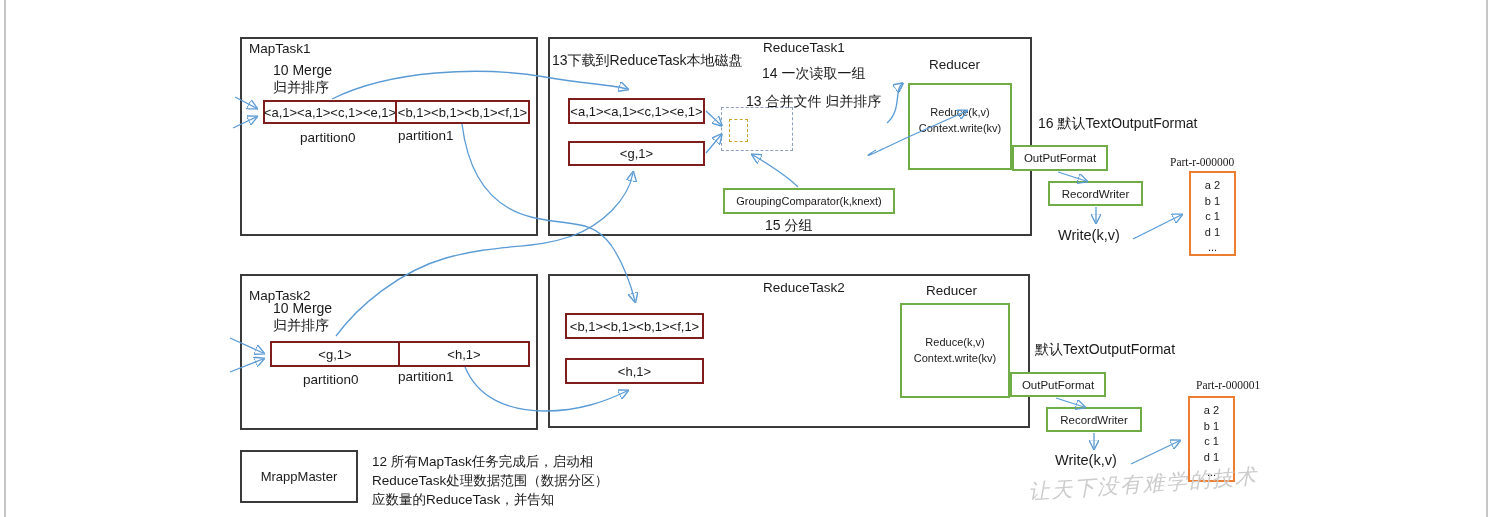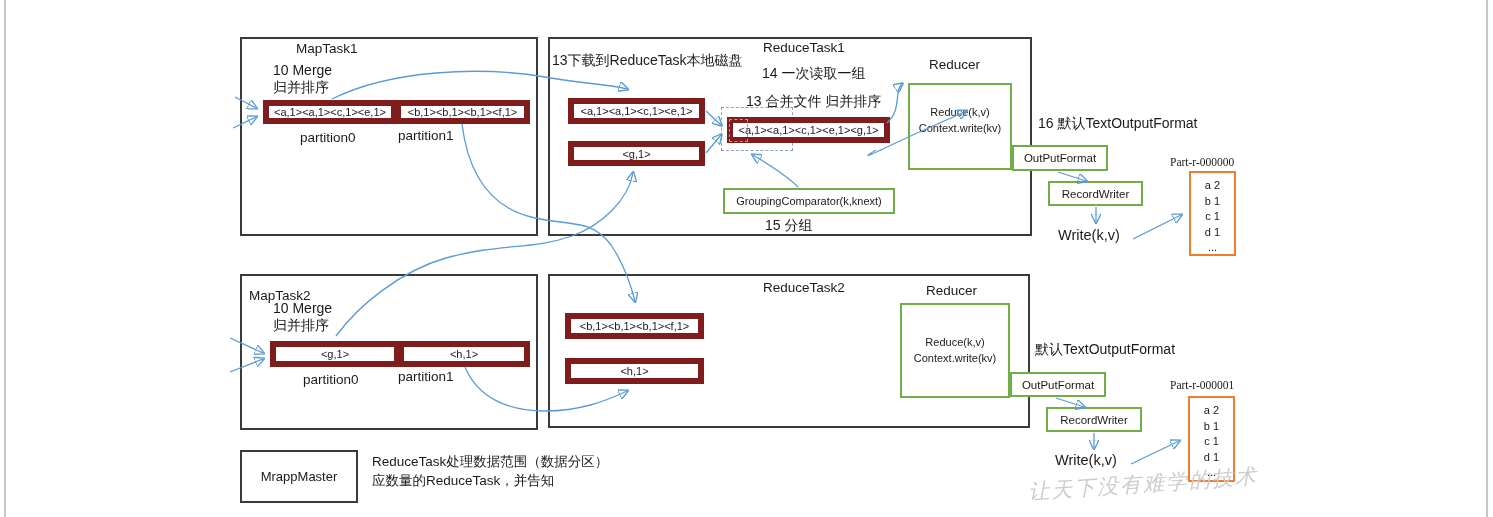--- a/index.html
+++ b/index.html
@@ -2,22 +2,22 @@
 <html><head>
 <meta charset="utf-8">
 <style>
   html,body{margin:0;padding:0;background:#ffffff;}
   .canvas{
     position:relative;width:1493px;height:517px;background:#ffffff;overflow:hidden;
     font-family:"Liberation Sans","DejaVu Sans",sans-serif;color:#1a1a1a;
   }
   .abs{position:absolute;}
   .task-box{border:2px solid #3a3a3a;background:transparent;box-sizing:border-box;}
-  .orange-box{border:6px solid #7f1d1d;background:transparent;box-sizing:border-box;
-    display:flex;align-items:center;justify-content:center;font-size:11px;white-space:nowrap;}
+  .orange-box{border:2px solid #7f1d1d;background:transparent;box-sizing:border-box;
+    display:flex;align-items:center;justify-content:center;font-size:13px;white-space:nowrap;}
   .green-box{border:2px solid #70AD47;background:#ffffff;box-sizing:border-box;
     display:flex;align-items:center;justify-content:center;font-size:11.5px;text-align:center;}
   .green-box.transparent{background:transparent;}
   .dashed-blue{border:1.5px dashed #8EA0C0;box-sizing:border-box;background:transparent;}
   .dashed-orange{border:1.5px dashed #C9A227;box-sizing:border-box;background:transparent;}
   .lbl{white-space:nowrap;}
   .t13{font-size:13px;} .t135{font-size:13.5px;} .t14{font-size:14px;}
   .t11{font-size:11px;} .t115{font-size:11.5px;font-family:Liberation Serif, serif;}
   .partrows{border:2px solid #ED7D31;box-sizing:border-box;text-align:center;
     font-size:11px;line-height:15.5px;padding-top:5px;}
@@ -30,21 +30,21 @@
 </style>
 </head>
 <body>
 
 <div class="canvas">
 
   <div class="abs edge-line" style="left:4px;top:0;width:2px;height:517px;"></div>
   <div class="abs edge-line" style="left:1486px;top:0;width:2px;height:517px;"></div>
 
   <div class="abs task-box" style="left:240px;top:37px;width:298px;height:199px;"></div>
-  <div class="abs lbl t135" style="left:249px;top:41px;margin-left:47px;">MapTask1</div>
+  <div class="abs lbl t135" style="left:249px;top:41px;">MapTask1</div>
   <div class="abs lbl t14" style="left:273px;top:62px;">10 Merge</div>
   <div class="abs lbl t14" style="left:273px;top:79px;">归并排序</div>
   <div class="abs orange-box" style="left:263px;top:100px;width:134px;height:24px;">&lt;a,1&gt;&lt;a,1&gt;&lt;c,1&gt;&lt;e,1&gt;</div>
   <div class="abs orange-box" style="left:395px;top:100px;width:135px;height:24px;">&lt;b,1&gt;&lt;b,1&gt;&lt;b,1&gt;&lt;f,1&gt;</div>
   <div class="abs lbl t135" style="left:300px;top:130px;">partition0</div>
   <div class="abs lbl t135" style="left:398px;top:128px;">partition1</div>
 
   <div class="abs task-box" style="left:240px;top:274px;width:298px;height:156px;"></div>
   <div class="abs lbl t135" style="left:249px;top:288px;">MapTask2</div>
   <div class="abs lbl t14" style="left:273px;top:300px;">10 Merge</div>
@@ -55,21 +55,20 @@
   <div class="abs lbl t135" style="left:398px;top:369px;">partition1</div>
 
   <div class="abs task-box" style="left:548px;top:37px;width:484px;height:199px;"></div>
   <div class="abs lbl t135" style="left:763px;top:40px;">ReduceTask1</div>
   <div class="abs lbl t14" style="left:552px;top:52px;">13下载到ReduceTask本地磁盘</div>
   <div class="abs orange-box" style="left:568px;top:98px;width:137px;height:26px;">&lt;a,1&gt;&lt;a,1&gt;&lt;c,1&gt;&lt;e,1&gt;</div>
   <div class="abs orange-box" style="left:568px;top:141px;width:137px;height:25px;">&lt;g,1&gt;</div>
   <div class="abs lbl t14" style="left:762px;top:65px;">14 一次读取一组</div>
   <div class="abs lbl t14" style="left:746px;top:93px;">13 合并文件 归并排序</div>
   <div class="abs dashed-blue" style="left:721px;top:107px;width:72px;height:44px;"></div>
-  <div class="abs orange-box" style="left:727px;top:117px;width:163px;height:26px;background:#ffffff;">&lt;a,1&gt;&lt;a,1&gt;&lt;c,1&gt;&lt;e,1&gt;&lt;g,1&gt;</div>
   <div class="abs dashed-orange" style="left:729px;top:119px;width:19px;height:23px;"></div>
   <div class="abs green-box" style="left:723px;top:188px;width:172px;height:26px;font-size:11px;">GroupingComparator(k,knext)</div>
   <div class="abs lbl t14" style="left:765px;top:217px;">15 分组</div>
 
   <div class="abs task-box" style="left:548px;top:274px;width:482px;height:154px;"></div>
   <div class="abs lbl t135" style="left:763px;top:280px;">ReduceTask2</div>
   <div class="abs orange-box" style="left:565px;top:313px;width:139px;height:26px;">&lt;b,1&gt;&lt;b,1&gt;&lt;b,1&gt;&lt;f,1&gt;</div>
   <div class="abs orange-box" style="left:565px;top:358px;width:139px;height:26px;">&lt;h,1&gt;</div>
 
   <div class="abs lbl t135" style="left:929px;top:57px;">Reducer</div>
@@ -90,33 +89,34 @@
   </div>
 
   <div class="abs lbl t135" style="left:926px;top:283px;">Reducer</div>
   <div class="abs green-box transparent" style="left:900px;top:303px;width:110px;height:95px;"></div>
   <div class="abs lbl t11" style="left:900px;top:336px;width:110px;text-align:center;">Reduce(k,v)</div>
   <div class="abs lbl t11" style="left:900px;top:352px;width:110px;text-align:center;">Context.write(kv)</div>
   <div class="abs lbl t14" style="left:1035px;top:341px;">默认TextOutputFormat</div>
   <div class="abs green-box" style="left:1010px;top:372px;width:96px;height:25px;">OutPutFormat</div>
   <div class="abs green-box" style="left:1046px;top:407px;width:96px;height:25px;">RecordWriter</div>
   <div class="abs lbl" style="left:1055px;top:452px;font-size:14.5px;">Write(k,v)</div>
-  <div class="abs lbl t115" style="left:1170px;top:379px;">Part-r-000001</div>
+  <div class="abs lbl t115" style="left:1196px;top:379px;">Part-r-000001</div>
   <div class="abs partrows" style="left:1188px;top:396px;width:47px;height:86px;">
     <div>a 2</div>
     <div>b 1</div>
     <div>c 1</div>
     <div>d 1</div>
     <div>...</div>
   </div>
 
   <div class="abs task-box" style="left:240px;top:450px;width:118px;height:53px;display:flex;align-items:center;justify-content:center;">
     <span class="t13">MrappMaster</span>
   </div>
   <div class="abs" style="left:372px;top:452px;font-size:13.5px;line-height:19px;">
+    <div>12 所有MapTask任务完成后，启动相</div>
     <div>ReduceTask处理数据范围（数据分区）</div>
     <div>应数量的ReduceTask，并告知</div>
   </div>
 
   <div class="abs wm1" style="left:1028px;top:470px;">让天下没有难学的技术</div>
 
   <svg class="arrows" width="1493" height="517" viewBox="0 0 1493 517">
     <defs>
       <marker id="ah" viewBox="0 0 10 10" refX="8" refY="5" markerWidth="8" markerHeight="8" orient="auto-start-reverse">
         <path d="M0,0 L10,5 L0,10 z" fill="#5B9BD5" stroke="none"></path>

